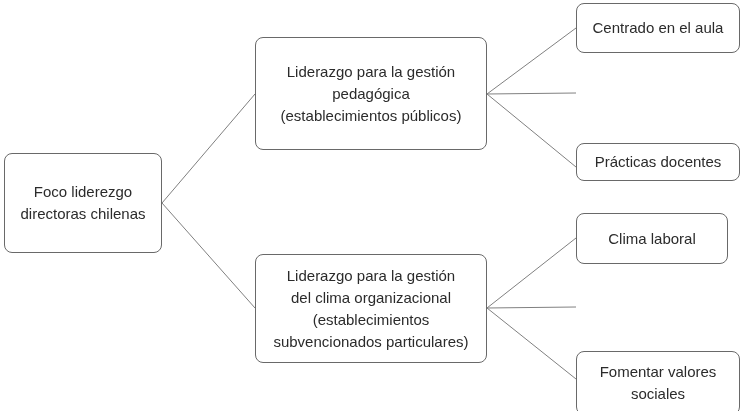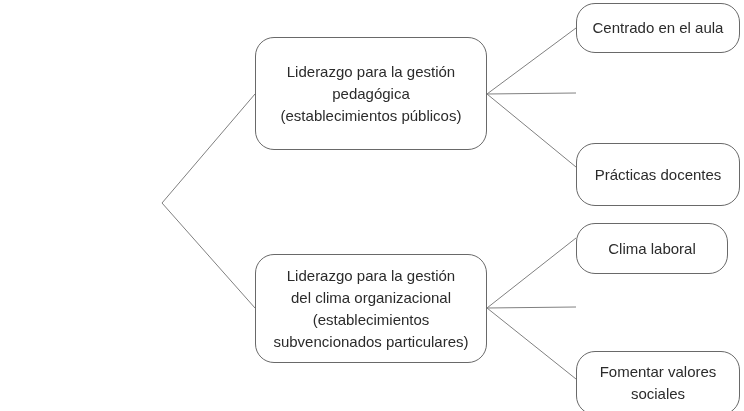--- a/index.html
+++ b/index.html
@@ -25,58 +25,60 @@
     width: 744px; height: 411px;
   }
   .connectors line {
     stroke: var(--connector);
     stroke-width: 1;
   }
   .node {
     position: absolute;
     background: var(--box-fill);
     border: 1px solid var(--box-border);
-    border-radius: 19px;
+    border-radius: 8px;
     display: flex;
     align-items: center;
     justify-content: center;
     text-align: center;
     white-space: pre-line;
     color: var(--text);
     font-size: 15px;
     line-height: 22px;
     padding: 2px 6px;
   }
   
   .n-root { left: 4px;   top: 153px; width: 158px; height: 100px; }
   .n-b1   { left: 255px; top: 37px;  width: 232px; height: 113px; }
   .n-b2   { left: 255px; top: 254px; width: 232px; height: 109px; }
   .n-l1   { left: 576px; top: 3px;   width: 164px; height: 50px; }
   .n-l2   { left: 576px; top: 69px;  width: 164px; height: 48px; }
-  .n-l3   { left: 576px; top: 143px; width: 164px; height: 63px; }
-  .n-l4   { left: 576px; top: 223px; width: 152px; height: 51px; }
+  .n-l3   { left: 576px; top: 143px; width: 164px; height: 38px; }
+  .n-l4   { left: 576px; top: 213px; width: 152px; height: 51px; }
   .n-l5   { left: 576px; top: 282px; width: 164px; height: 50px; }
   .n-l6   { left: 576px; top: 351px; width: 164px; height: 64px; }
 </style>
 </head>
 <body>
 
 <div class="canvas">
 
   <svg class="connectors" width="744" height="411" viewBox="0 0 744 411" aria-hidden="true">
     <line x1="162" y1="203" x2="255" y2="94"></line>
     <line x1="162" y1="203" x2="255" y2="308"></line>
     <line x1="487" y1="94" x2="576" y2="28"></line>
     <line x1="487" y1="94" x2="576" y2="93"></line>
     <line x1="487" y1="94" x2="576" y2="167"></line>
     <line x1="487" y1="308" x2="576" y2="238"></line>
     <line x1="487" y1="308" x2="576" y2="307"></line>
     <line x1="487" y1="308" x2="576" y2="379"></line>
   </svg>
 
+  <div class="node n-root">Foco liderezgo
+directoras chilenas</div>
 
   <div class="node n-b1">Liderazgo para la gestión
 pedagógica
 (establecimientos públicos)</div>
 
   <div class="node n-b2">Liderazgo para la gestión
 del clima organizacional
 (establecimientos
 subvencionados particulares)</div>
 

